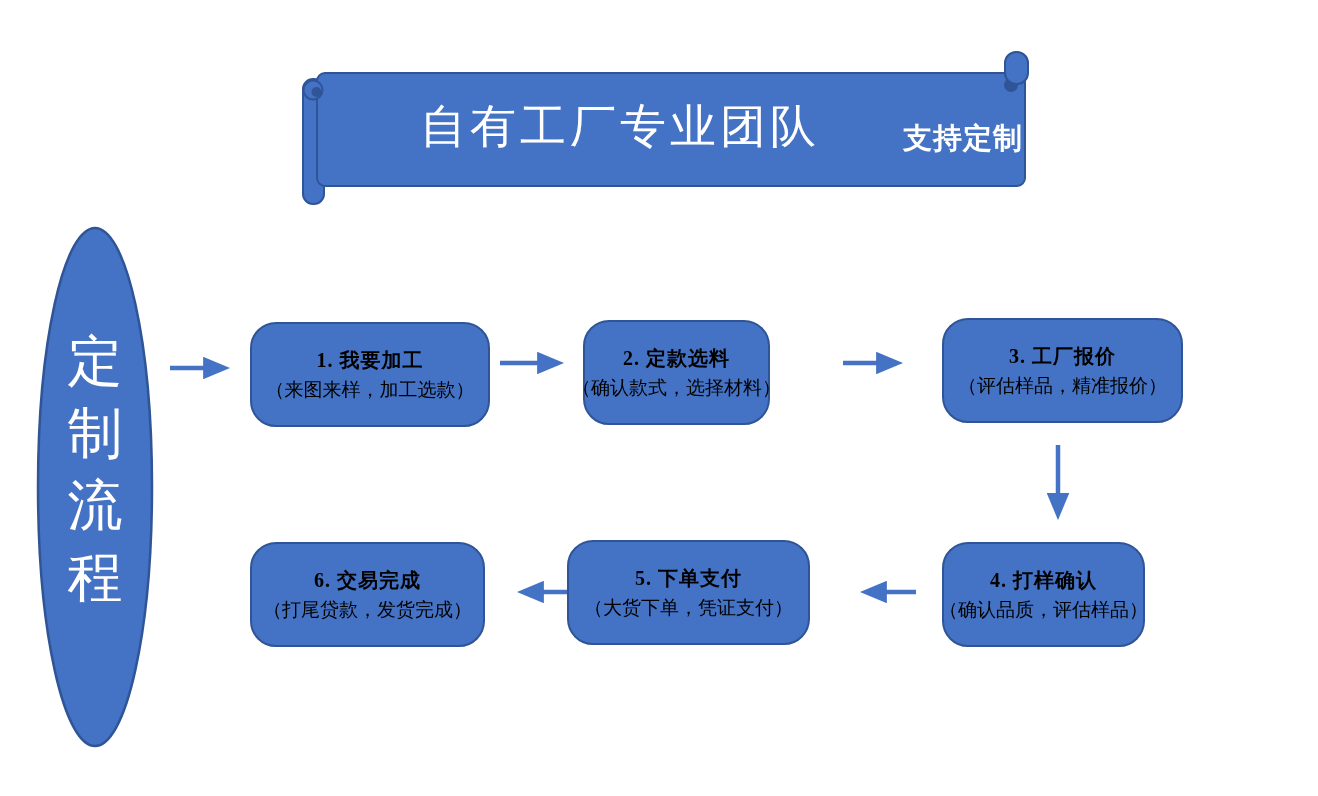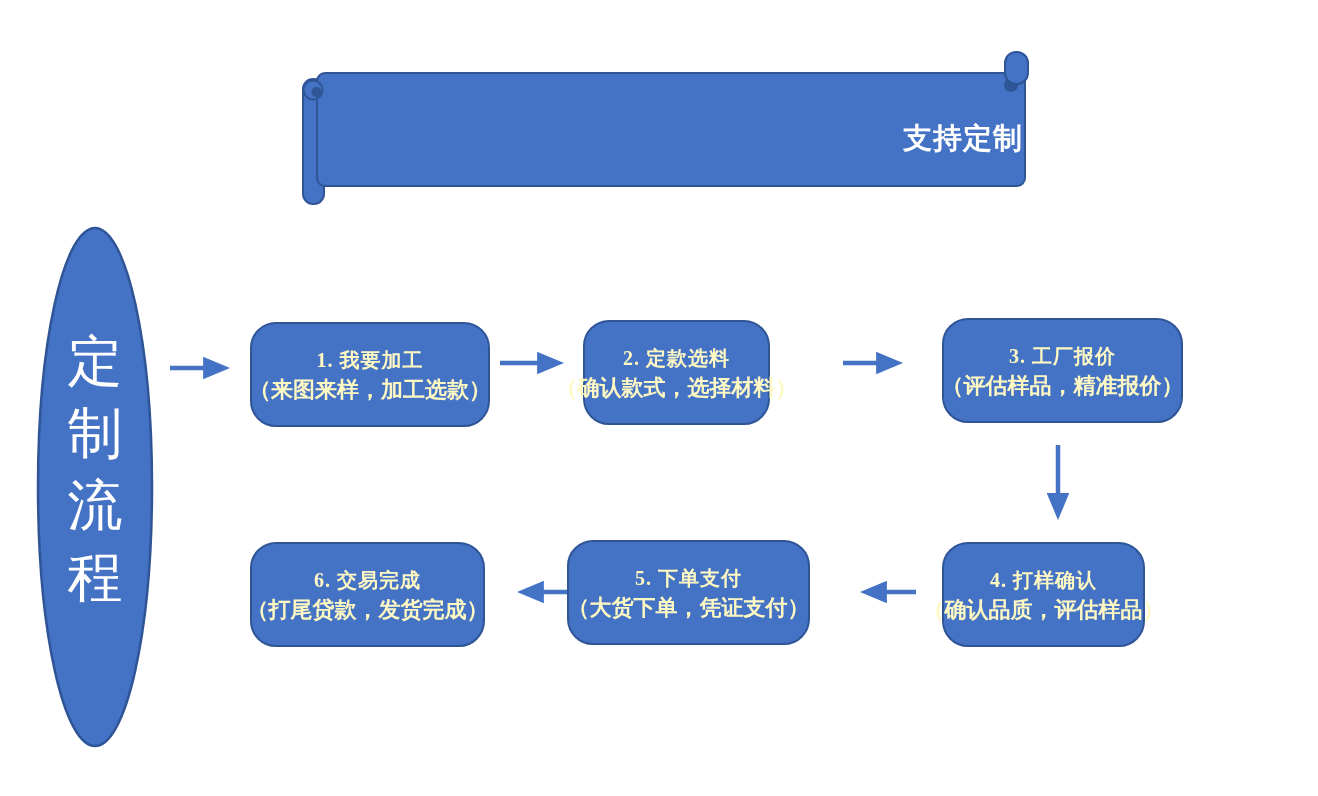--- a/index.html
+++ b/index.html
@@ -21,24 +21,24 @@
   .side-label{
     position:absolute;left:64px;top:326px;width:62px;
     color:#fff;font-size:55px;line-height:72px;text-align:center;
   }
   .side-label div{height:72px;}
   
   .step{
     position:absolute;box-sizing:border-box;
     background:#4472C4;border:2px solid #2F5597;border-radius:26px;
     display:flex;flex-direction:column;align-items:center;justify-content:center;
-    color:#fef9c3;text-align:center;
+    color:#000000;text-align:center;
   }
   .step .t{font-size:20px;font-weight:700;line-height:30px;letter-spacing:1px;}
-  .step .s{font-size:22px;font-weight:700;line-height:30px;letter-spacing:0px;white-space:nowrap;}
+  .step .s{font-size:19px;font-weight:400;line-height:30px;letter-spacing:0px;white-space:nowrap;}
   #step1{left:250px;top:322px;width:240px;height:105px;}
   #step2{left:583px;top:320px;width:187px;height:105px;}
   #step3{left:942px;top:318px;width:241px;height:105px;}
   #step4{left:942px;top:542px;width:203px;height:105px;}
   #step5{left:567px;top:540px;width:243px;height:105px;}
   #step6{left:250px;top:542px;width:235px;height:105px;}
 </style>
 </head>
 <body>
 
@@ -65,20 +65,21 @@
     <g stroke="#4472C4" stroke-width="4.5" fill="none">
       <line x1="170" y1="368" x2="222" y2="368" marker-end="url(#ah)"></line>
       <line x1="500" y1="363" x2="556" y2="363" marker-end="url(#ah)"></line>
       <line x1="843" y1="363" x2="895" y2="363" marker-end="url(#ah)"></line>
       <line x1="1058" y1="445" x2="1058" y2="512" marker-end="url(#ah)"></line>
       <line x1="916" y1="592" x2="868" y2="592" marker-end="url(#ah)"></line>
       <line x1="573" y1="592" x2="525" y2="592" marker-end="url(#ah)"></line>
     </g>
   </svg>
 
+  <div class="banner-title">自有工厂专业团队</div>
   <div class="banner-subtitle">支持定制</div>
 
   <div class="side-label">
     <div>定</div>
     <div>制</div>
     <div>流</div>
     <div>程</div>
   </div>
 
   <div class="step" id="step1">

